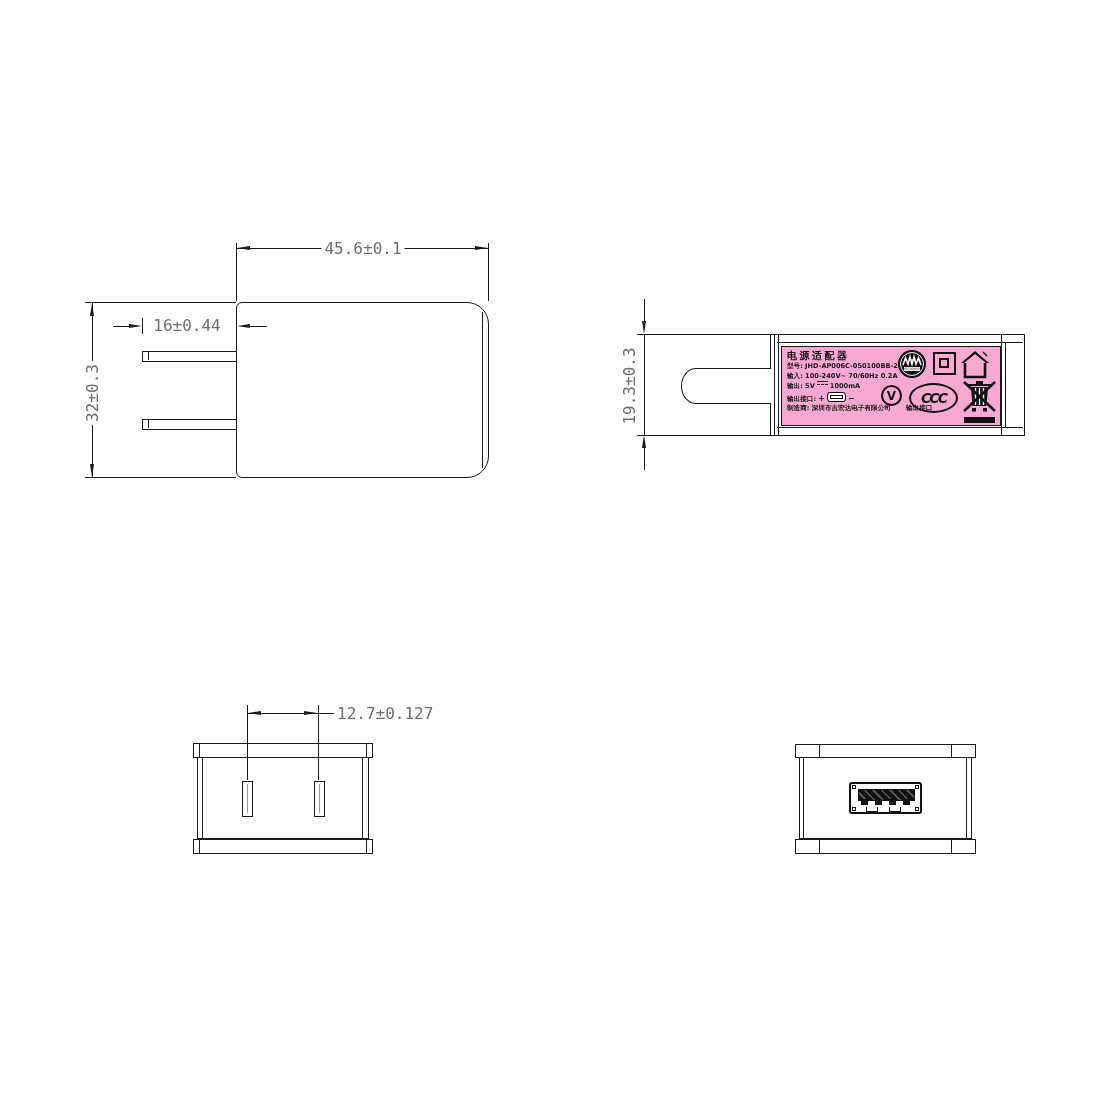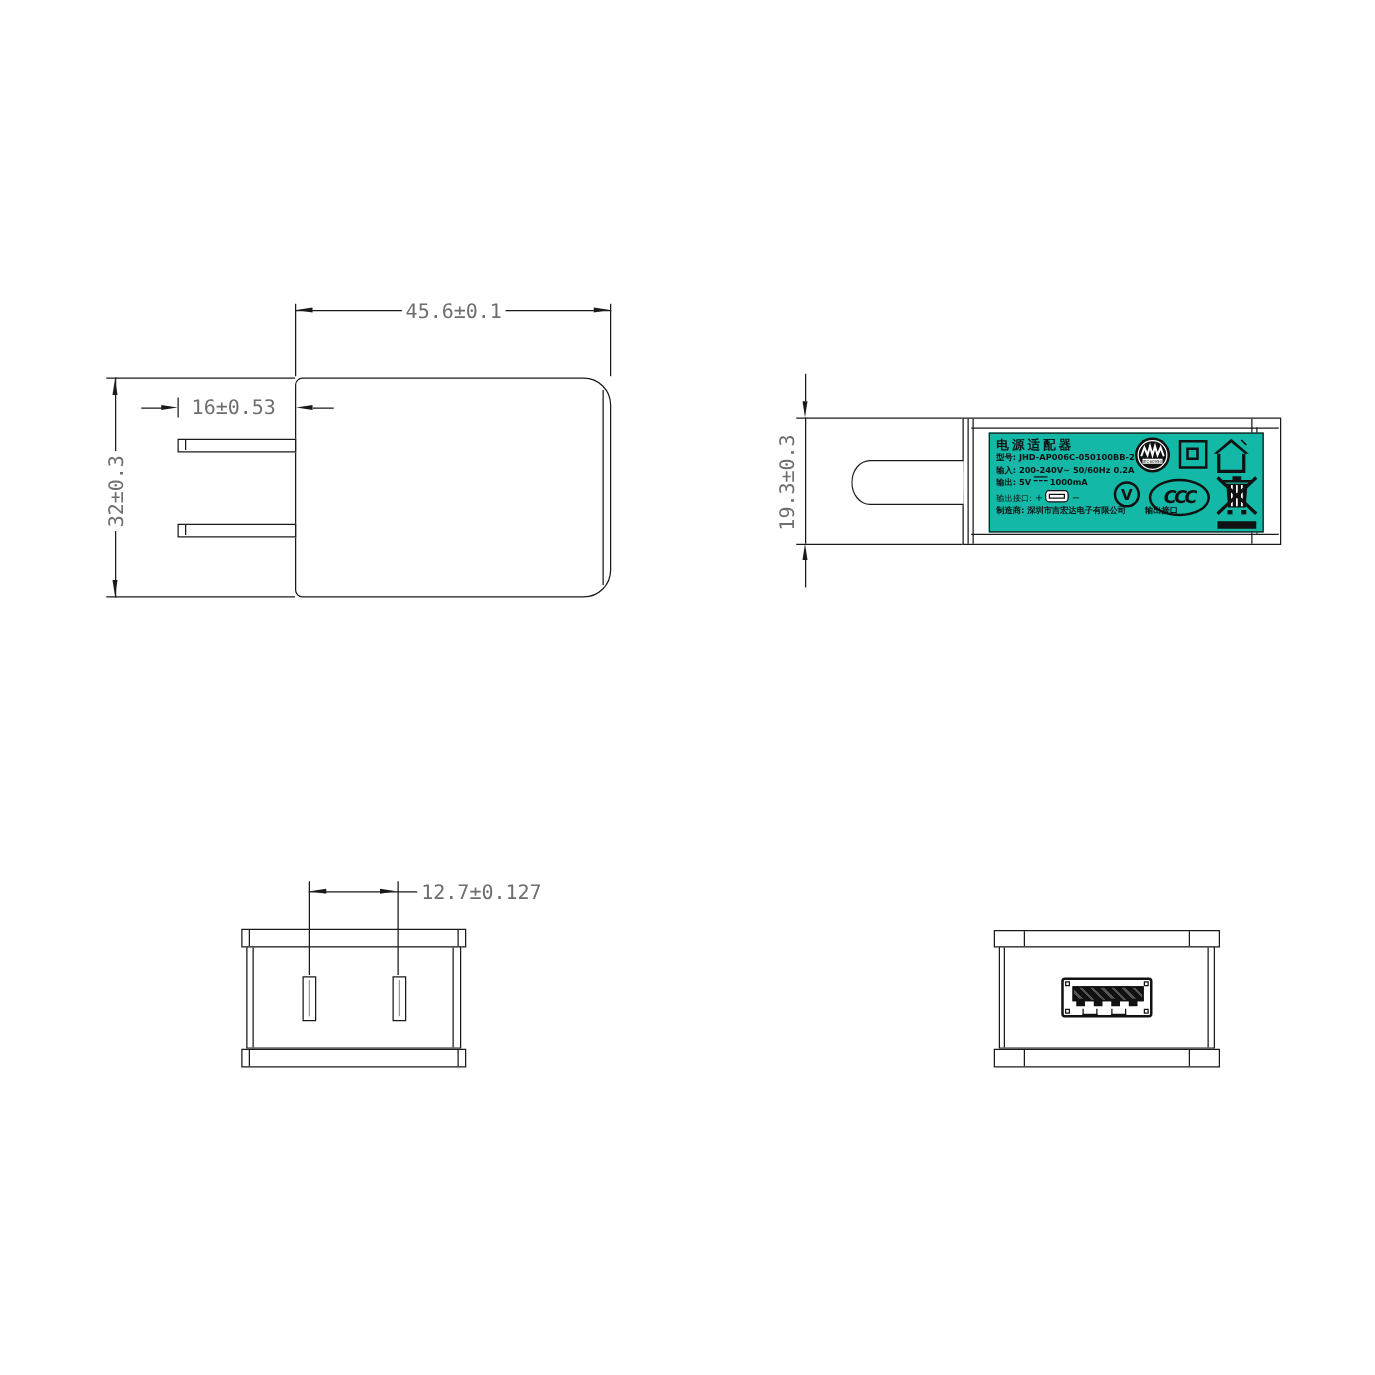--- a/index.html
+++ b/index.html
@@ -1,21 +1,21 @@
 <!DOCTYPE html>
 <html><head>
 <meta charset="utf-8">
 <style>
   html,body{margin:0;padding:0;background:#fff;}
   #stage{position:relative;width:1100px;height:1100px;background:#fff;overflow:hidden;
          font-family:"DejaVu Sans",sans-serif;}
   .vline,.hline{position:absolute;background:#1a1a1a;}
   .vline{width:1px;} .hline{height:1px;}
   .box{position:absolute;border:1.6px solid #1a1a1a;background:#fff;box-sizing:border-box;}
-  .thinbox{position:absolute;border:1px solid #1a1a1a;background:#14b8a6;box-sizing:border-box;margin-left:10px;}
+  .thinbox{position:absolute;border:1px solid #1a1a1a;background:#f9a8d4;box-sizing:border-box;}
   .arr{position:absolute;width:0;height:0;}
   .arr.r{border-left:13px solid #1a1a1a;border-top:2.5px solid transparent;border-bottom:2.5px solid transparent;}
   .arr.l{border-right:13px solid #1a1a1a;border-top:2.5px solid transparent;border-bottom:2.5px solid transparent;}
   .arr.u{border-bottom:13px solid #1a1a1a;border-left:2.5px solid transparent;border-right:2.5px solid transparent;}
   .arr.d{border-top:13px solid #1a1a1a;border-left:2.5px solid transparent;border-right:2.5px solid transparent;}
   .dim-text{position:absolute;font-family:"DejaVu Sans Mono",monospace;font-size:16px;
             color:#6e6e6e;background:#fff;padding:0 3px;white-space:nowrap;
             transform:translate(-50%,-50%);line-height:1.1;}
   .dim-text.rot{transform:translate(-50%,-50%) rotate(-90deg);}
   .dim-text.lead{transform:translate(0,-50%);}
@@ -60,43 +60,43 @@
     <div class="vline" style="left:92px;top:302px;height:176px;"></div>
     <div class="arr u" style="left:89.5px;top:303px;"></div>
     <div class="arr d" style="left:89.5px;top:464px;"></div>
     <div class="dim-text rot" style="left:93px;top:393px;">32±0.3</div>
 
     <div class="vline" style="left:142px;top:318px;height:16px;"></div>
     <div class="hline" style="left:113px;top:326px;width:18px;"></div>
     <div class="arr r" style="left:129px;top:323.5px;"></div>
     <div class="arr l" style="left:237px;top:323.5px;"></div>
     <div class="hline" style="left:250px;top:326px;width:17px;"></div>
-    <div class="dim-text" style="left:187px;top:326px;">16±0.53</div>
+    <div class="dim-text" style="left:187px;top:326px;">16±0.44</div>
   </div>
 
   <div>
 
     <div class="box" style="left:770px;top:334px;width:255px;height:102px;"></div>
     <div class="hline" style="left:777px;top:342px;width:246px;"></div>
     <div class="hline" style="left:777px;top:427px;width:246px;"></div>
     <div class="vline" style="left:774px;top:335px;height:100px;"></div>
     <div class="vline" style="left:778px;top:335px;height:100px;"></div>
     <div class="vline" style="left:1001px;top:335px;height:100px;"></div>
     <div class="vline" style="left:1005px;top:342px;height:85px;"></div>
 
     <div class="prong-top" style="left:681px;top:368px;width:90px;height:36px;border-radius:15px 0 0 15px / 18px 0 0 18px;border-right:none;"></div>
 
     <div class="thinbox" style="left:781px;top:346px;width:220px;height:80px;">
       <div class="lbl-title" style="left:5px;top:2px;">电源适配器</div>
       <div class="lbl-line" style="left:5px;top:16px;font-weight:bold;">型号: JHD-AP006C-050100BB-2</div>
-      <div class="lbl-line" style="left:5px;top:25.5px;font-weight:bold;">输入: 200-240V~  50/60Hz  0.2A</div>
+      <div class="lbl-line" style="left:5px;top:25.5px;font-weight:bold;">输入: 100-240V~  70/60Hz  0.2A</div>
       <div class="lbl-line" style="left:5px;top:34.5px;font-weight:bold;">
         <span>输出: 5V</span><span class="dc-sym"><i></i></span><span>1000mA</span>
       </div>
-      <div class="lbl-line" style="left:5px;top:44px;font-weight:normal;">
+      <div class="lbl-line" style="left:5px;top:44px;font-weight:bold;">
         <span>输出接口:</span>
         <span style="font-size:8px;">+</span><span class="usb-glyph"><i></i></span><span style="font-size:8px;">−</span>
       </div>
       <div class="lbl-line" style="left:5px;top:58px;font-weight:bold;">制造商: 深圳市吉宏达电子有限公司</div>
       <div class="lbl-line" style="left:124px;top:58px;font-weight:bold;">输出接口</div>
 
       <svg width="30" height="30" style="position:absolute;left:115px;top:2px;" viewBox="0 0 30 30">
         <circle cx="15" cy="15" r="14" fill="#111"></circle>
         <circle cx="15" cy="15" r="11.5" fill="none" stroke="#fff" stroke-width="1"></circle>
         <polyline points="6,16 8.5,9 11,15 13,8 15,15 17,8 19,15 21.5,9 24,16" fill="none" stroke="#fff" stroke-width="1.6"></polyline>

